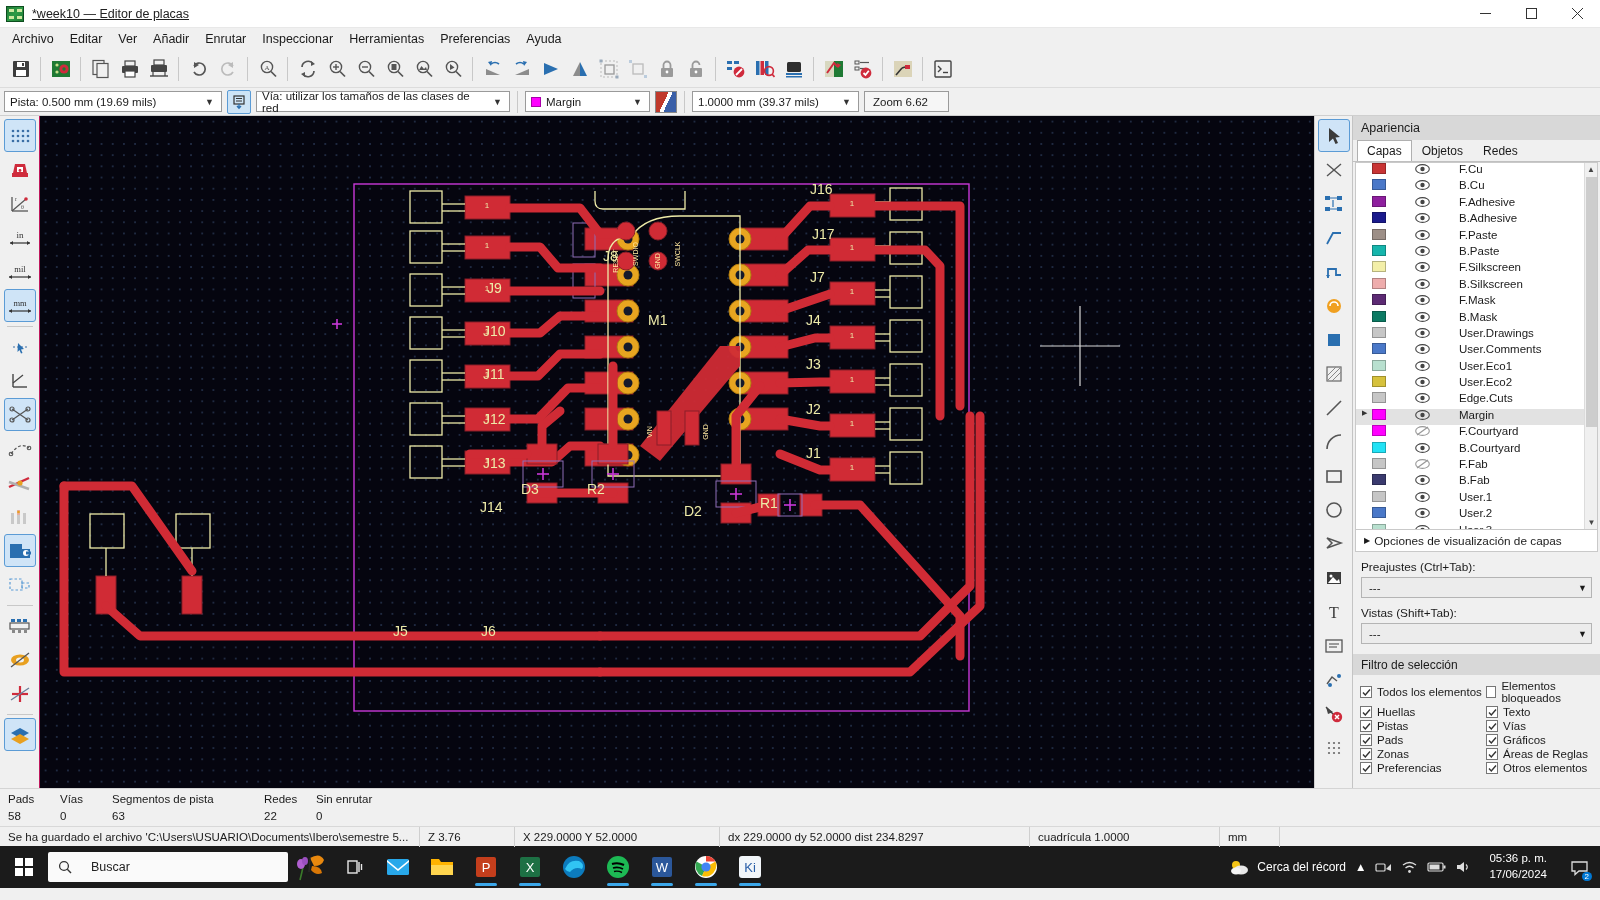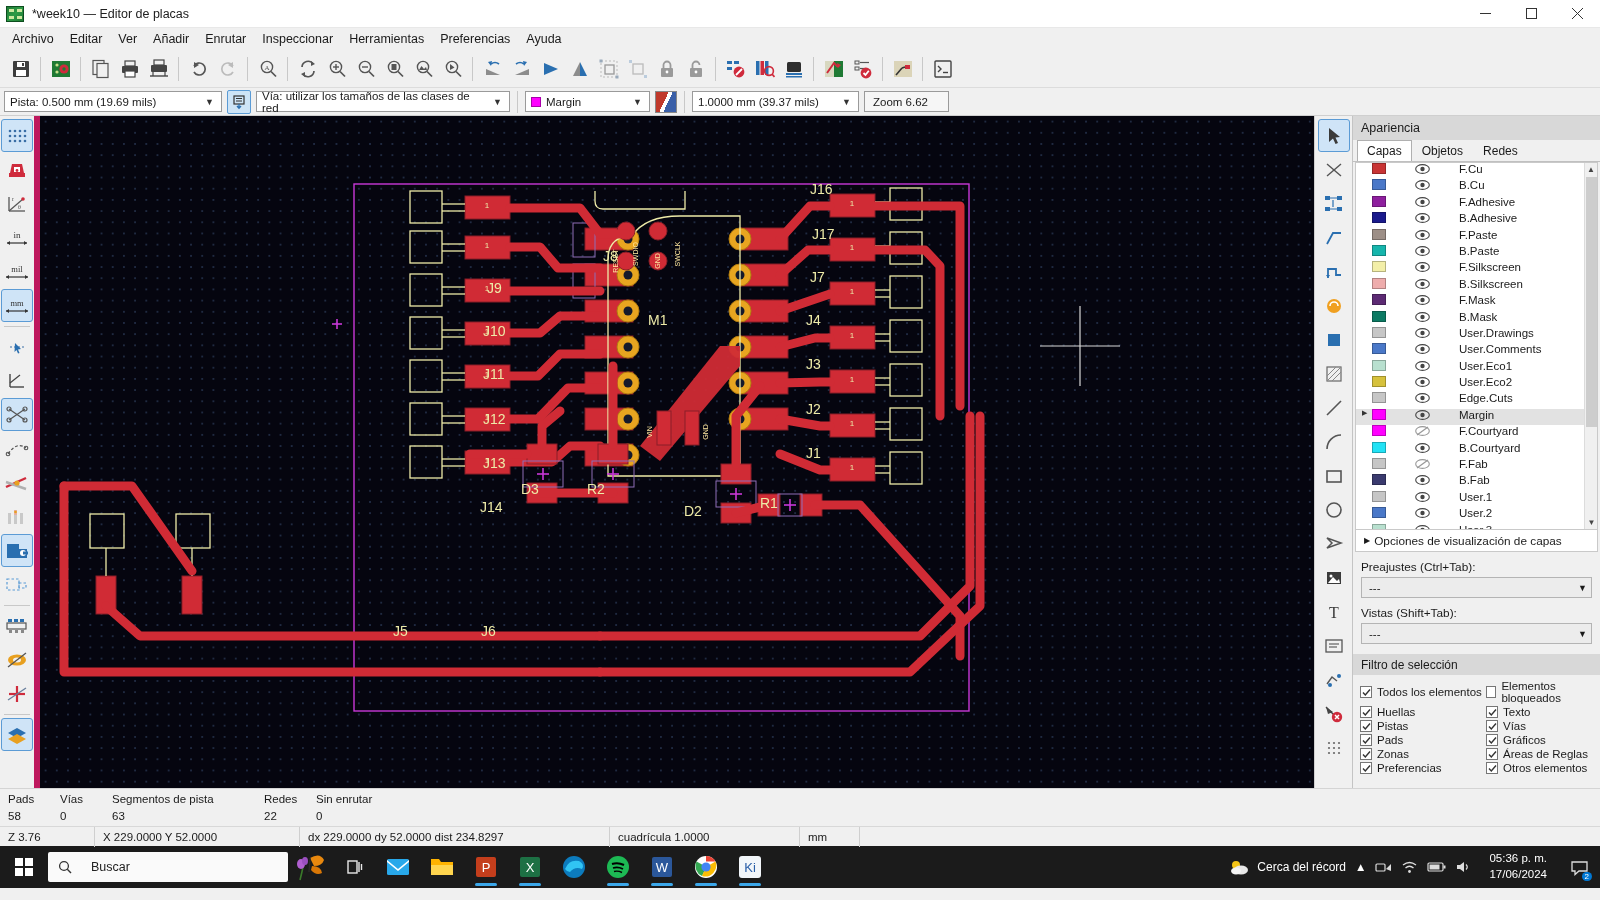--- a/index.html
+++ b/index.html
@@ -8,21 +8,21 @@
     background:#f0f0f0; }
 
   
   .titlebar{ height:28px; background:#ffffff; display:flex; align-items:center;
      border-bottom:1px solid #e8e8e8; }
   .tb-icon{ width:18px;height:16px;margin:0 8px 0 6px;position:relative;
      background:linear-gradient(135deg,#1f7a34 0%,#2e9c46 50%,#1f7a34 100%);
      border:1px solid #0d4d1e; }
   .tb-icon:after{content:"";position:absolute;left:2px;top:2px;width:5px;height:3px;
      background:#cfe8a0;box-shadow:8px 0 0 #cfe8a0,0 7px 0 #cfe8a0,8px 7px 0 #cfe8a0;}
-  .tb-title{ font-size:12.5px; color:#202020; }
+  .tb-title{ font-size:12.5px; color:#202020;text-decoration:underline; }
   .tb-controls{ margin-left:auto; display:flex; height:28px; }
   .tbc{ width:46px; display:flex; align-items:center; justify-content:center;
      font-size:13px; color:#333; }
   .tbc svg{ display:block; }
 
   
   .menubar{ height:22px; background:#f0f0f0; display:flex; align-items:center;
      padding-left:4px; }
   .menu-item{ padding:3px 8px; font-size:12.5px; color:#1a1a1a; }
 
@@ -49,21 +49,21 @@
   .zoomtxt{ height:21px;border:1px solid #9a9a9a;background:#f6f6f6;
      display:flex;align-items:center;padding:0 8px;font-size:11.5px; }
   .tool-toggle{ width:24px;height:24px;background:#cde4f7;border:1px solid #5b9bd5;
      border-radius:2px;display:flex;align-items:center;justify-content:center; }
 
   
   .main{ display:flex; height:672px; }
 
   
   .vtoolbar{ width:40px; background:#f0f0f0; display:flex; flex-direction:column;
-     align-items:center; padding-top:3px; border-right:6px solid #be185d; }
+     align-items:center; padding-top:3px; border-right:1px solid #be185d; }
   .vbtn{ width:32px;height:33px;display:flex;align-items:center;justify-content:center;
      border:1px solid transparent;border-radius:3px;margin-bottom:1px; }
   .vbtn.active{ background:#cfe4f7;border-color:#5b9bd5; }
   .vsep{ width:26px;height:1px;background:#c8c8c8;margin:3px 0; }
 
   
   .canvas{ flex:1; background:#05050f; position:relative; overflow:hidden; }
   .dots{ position:absolute; inset:0;
      background-image:radial-gradient(circle, #24304a 0.8px, transparent 0.9px);
      background-size:11.2px 11.2px; opacity:.85; }
@@ -1362,20 +1362,21 @@
     <span>Redes</span>
     <span>22</span>
   </div>
   <div class="stat" style="width:120px">
     <span>Sin enrutar</span>
     <span>0</span>
   </div>
 </div>
 
 <div class="statusbar">
+  <div class="sb-cell" style="width:420px">Se ha guardado el archivo 'C:\Users\USUARIO\Documents\Ibero\semestre 5...</div>
   <div class="sb-cell" style="width:95px">Z 3.76</div>
   <div class="sb-cell" style="width:205px">X 229.0000  Y 52.0000</div>
   <div class="sb-cell" style="width:310px">dx 229.0000  dy 52.0000  dist 234.8297</div>
   <div class="sb-cell" style="width:190px">cuadrícula 1.0000</div>
   <div class="sb-cell" style="width:60px">mm</div>
 </div>
 
 <div class="taskbar">
   <div class="start">
     <svg width="18" height="18" viewBox="0 0 18 18">

